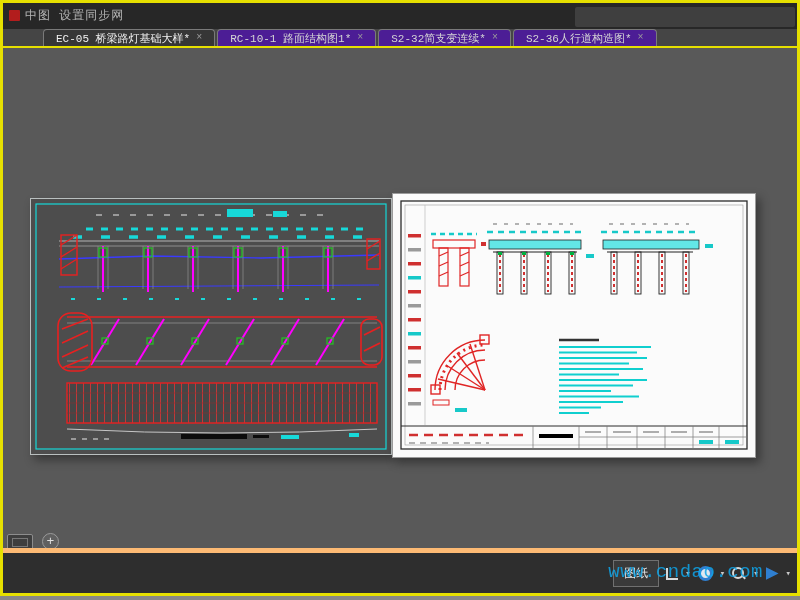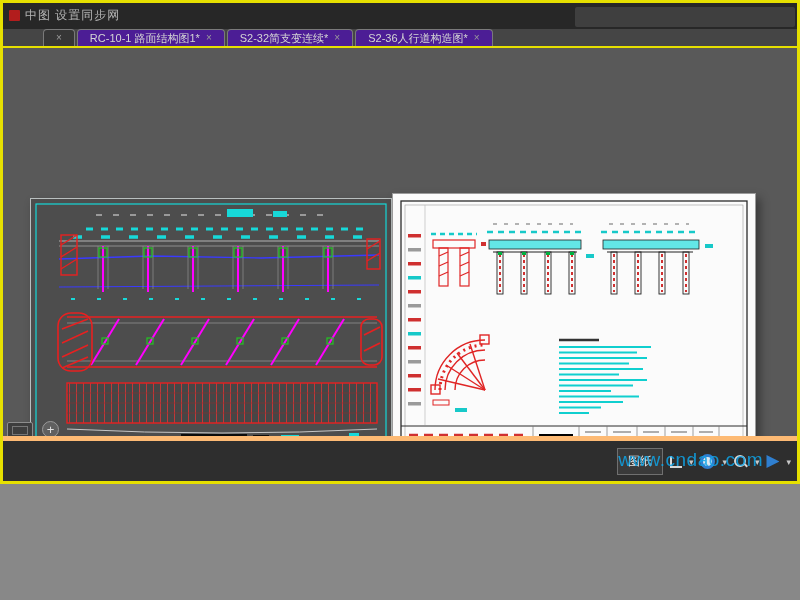--- a/index.html
+++ b/index.html
@@ -1,18 +1,18 @@
 <!DOCTYPE html>
 <html><head>
 <meta charset="utf-8">
 <style>
   html,body{margin:0;padding:0;background:#888;}
-  .app{position:relative;width:800px;height:484px;box-sizing:border-box;
+  .app{position:relative;width:800px;height:596px;box-sizing:border-box;
        border:3px solid #e6e000;background:#595959;overflow:hidden;
-       font-family:Liberation Sans, sans-serif;}
+       font-family:Liberation Mono, monospace;}
   
   .titlebar{position:absolute;left:0;top:0;right:0;height:26px;background:#272727;}
   .wm-top{position:absolute;left:6px;top:4px;display:flex;align-items:center;gap:5px;
           color:#c2c2c2;font-size:12px;letter-spacing:1px;opacity:.9;}
   .wm-logo{width:11px;height:11px;background:#c21d1d;display:inline-block;border-radius:1px;}
   .titlebar-panel{position:absolute;right:2px;top:4px;width:220px;height:20px;
           background:#3f3f3f;border-radius:2px;}
   
   .tabbar{position:absolute;left:0;top:26px;right:0;height:17px;background:#454545;
           display:flex;align-items:stretch;padding-left:40px;}
@@ -65,20 +65,21 @@
   <div class="titlebar">
     <div class="wm-top">
       <span class="wm-logo"></span>
       <span>中图 设置同步网</span>
     </div>
     <div class="titlebar-panel"></div>
   </div>
 
   <div class="tabbar">
     <div class="tab active">
+      <span class="tab-label">EC-05 桥梁路灯基础大样*</span>
       <span class="tab-close">×</span>
     </div>
     <div class="tab">
       <span class="tab-label">RC-10-1 路面结构图1*</span>
       <span class="tab-close">×</span>
     </div>
     <div class="tab">
       <span class="tab-label">S2-32简支变连续*</span>
       <span class="tab-close">×</span>
     </div>

